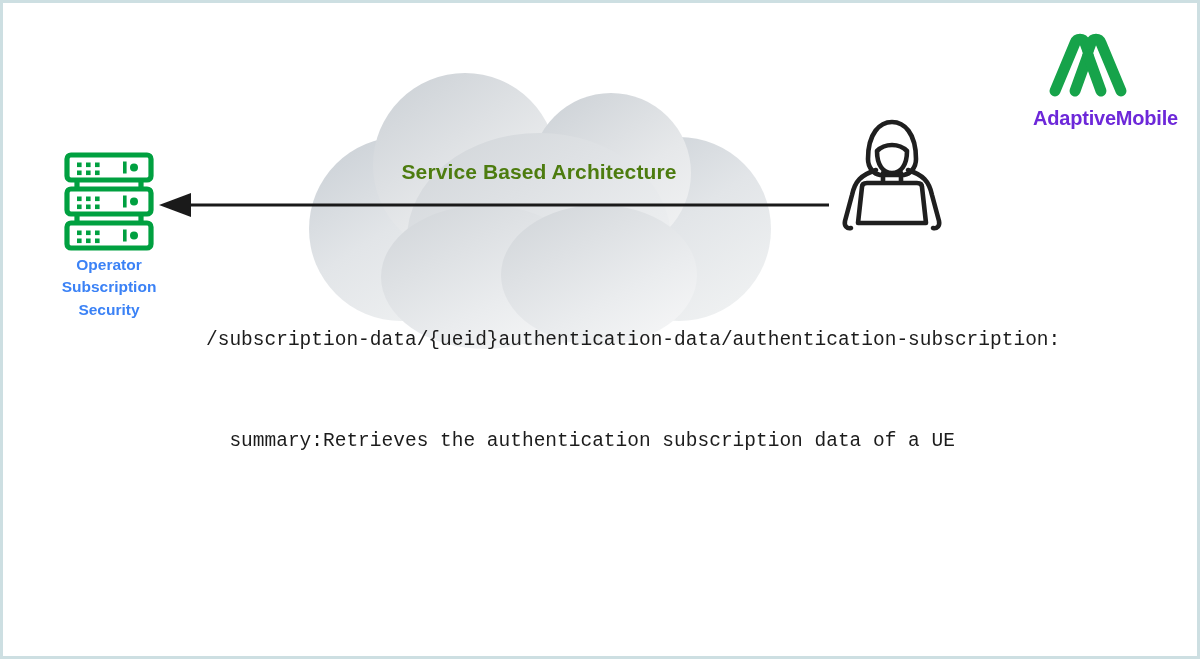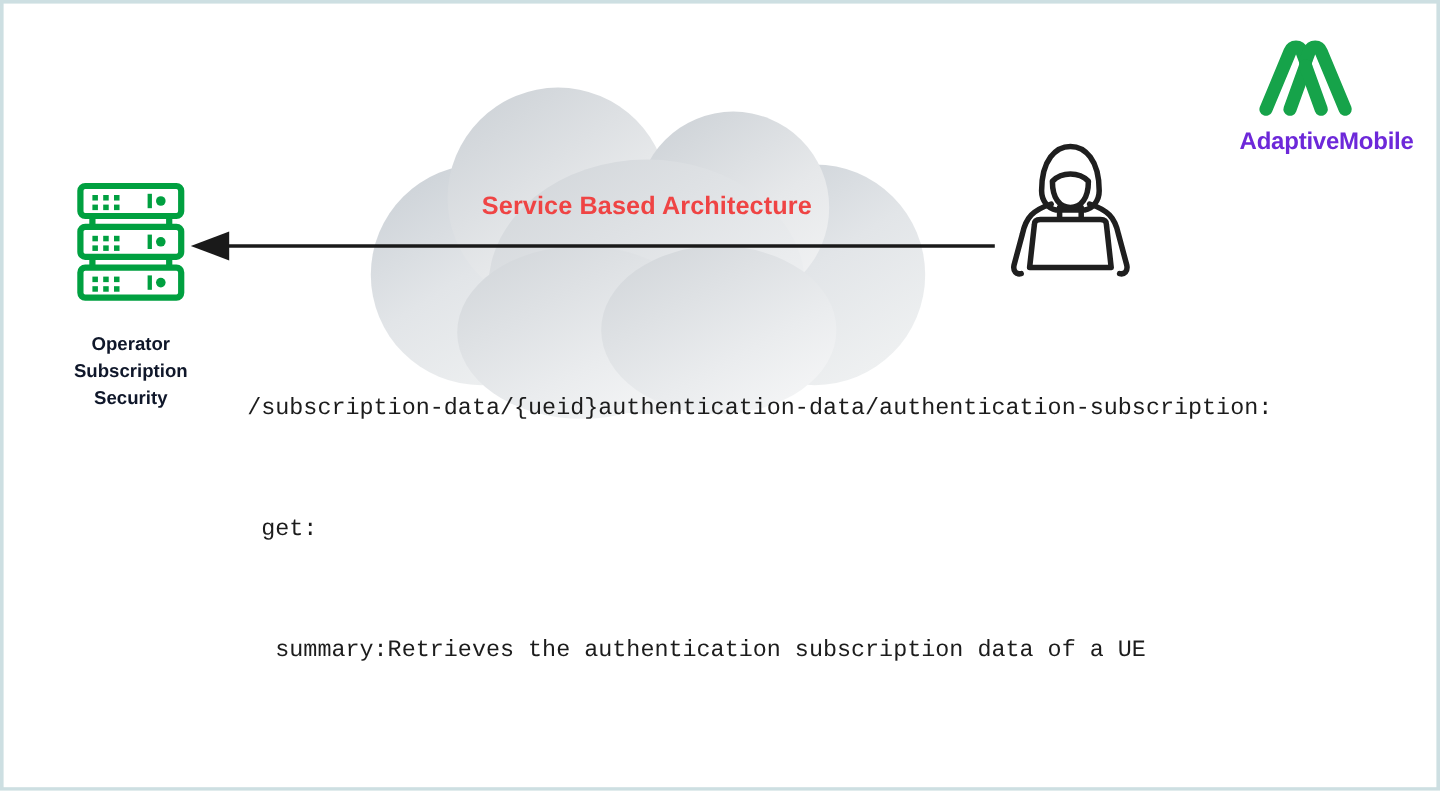--- a/index.html
+++ b/index.html
@@ -59,43 +59,43 @@
     height: 290px;
   }
   .cloud-title {
     position: absolute;
     left: 296px;
     top: 157px;
     width: 480px;
     text-align: center;
     font-size: 21px;
     font-weight: bold;
-    color: #ef4444;
+    color: #4d7c0f;
     letter-spacing: 0.1px;
   }
 
   
   .db-node {
     position: absolute;
     left: 40px;
     top: 148px;
     width: 132px;
     text-align: center;
   }
   .db-icon {
     display: block;
     margin: 0 auto;
     width: 92px;
     height: 102px;
   }
   .db-label {
-    margin-top: 24px;
+    margin-top: 1px;
     font-size: 15.5px;
     font-weight: bold;
-    color: #0f172a;
+    color: #3b82f6;
     line-height: 1.45;
   }
 
   
   .hacker {
     position: absolute;
     left: 828px;
     top: 108px;
     width: 122px;
     height: 122px;
@@ -227,21 +227,20 @@
 
       <path d="M52 62 L52 77"></path>
       <path d="M70 62 L70 77"></path>
 
       <path d="M27 112 L31 76 C31 73 33 72 36 72 L86 72 C89 72 91 73 91 76 L95 112 Z" fill="#ffffff"></path>
     </g>
   </svg>
 
   <div class="code">
     <span class="ln">/subscription-data/{ueid}authentication-data/authentication-subscription:</span>
-    <span class="ln"> get:</span>
     <span class="ln">  summary:Retrieves the authentication subscription data of a UE</span>
     
     
     
     
     
     
   </div>
 
   <div class="brand">

